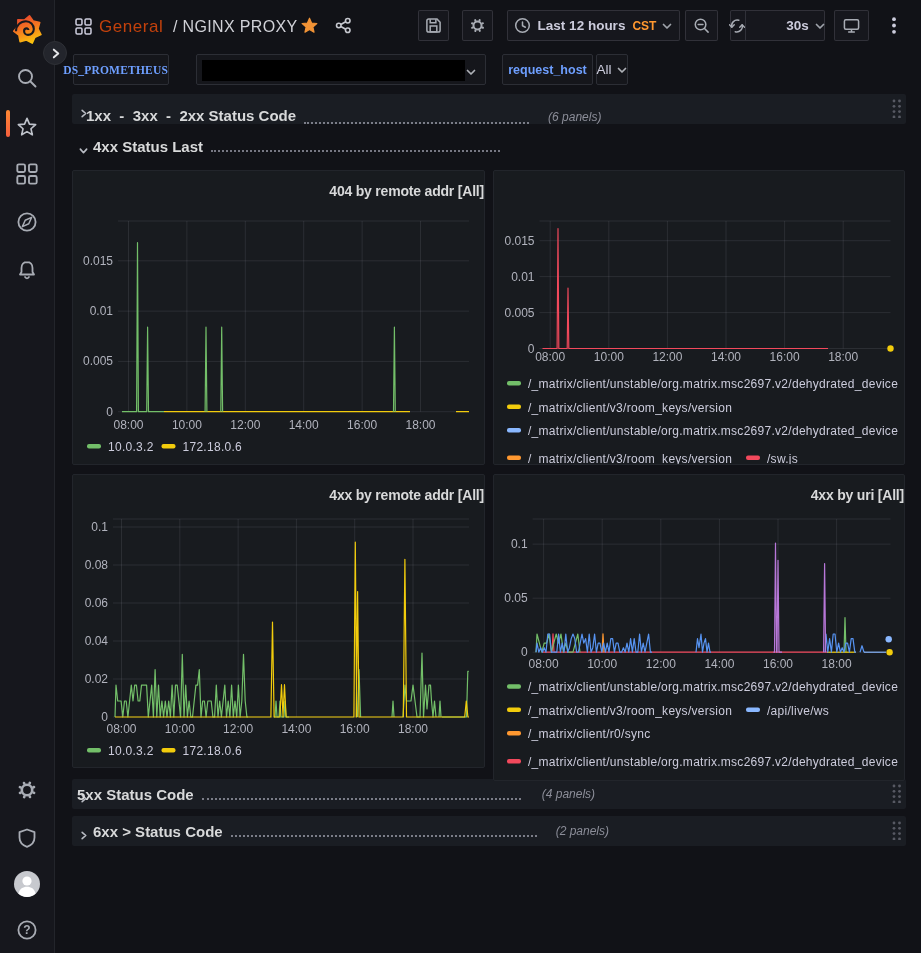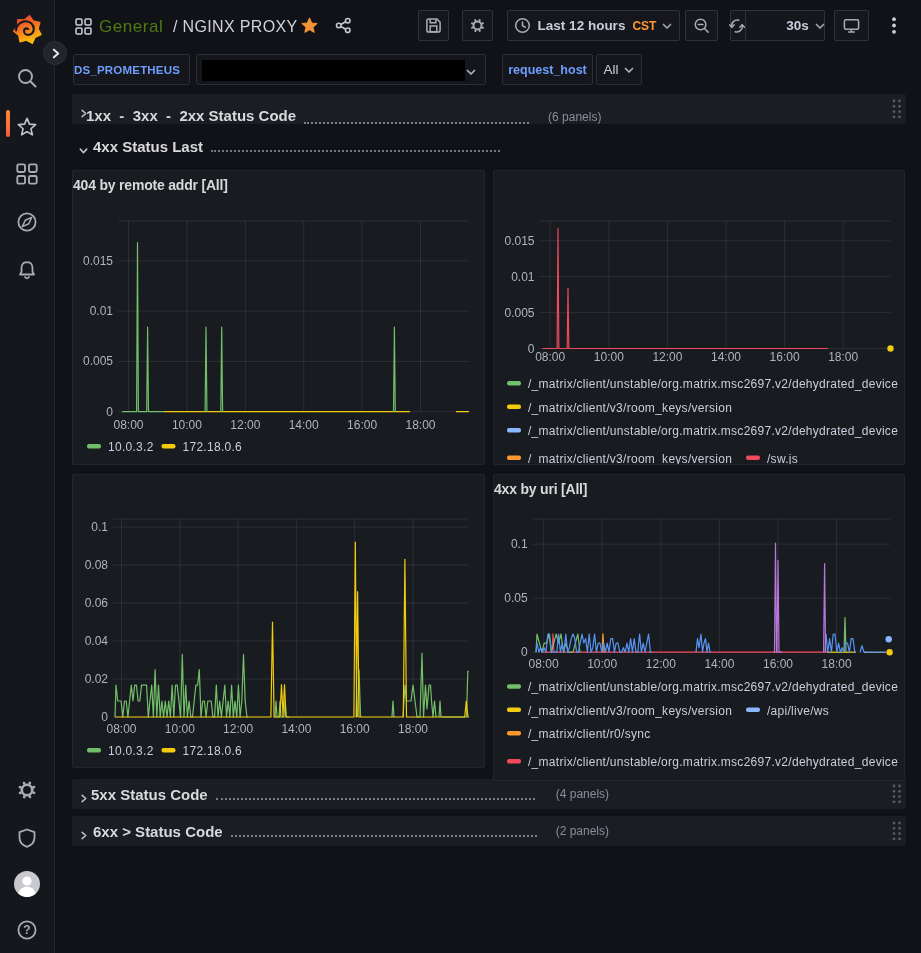--- a/index.html
+++ b/index.html
@@ -1,21 +1,21 @@
 <!DOCTYPE html>
 <html><head><meta charset="utf-8"><style>
 *{margin:0;padding:0;box-sizing:border-box;}
 html,body{width:921px;height:953px;background:#111217;font-family:"Liberation Sans",sans-serif;overflow:hidden;position:relative;}
 .abs{position:absolute;}
 .panel{position:absolute;background:#181b1f;border:1px solid #22252b;border-radius:2px;overflow:hidden;}
-.ptitle{position:absolute;top:6px;left:0;right:0;text-align:left;font-size:14px;font-weight:bold;color:#d8d9da;letter-spacing:-0.2px;}
+.ptitle{position:absolute;top:12px;left:0;right:0;text-align:right;font-size:14px;font-weight:bold;color:#d8d9da;letter-spacing:-0.2px;}
 .strip{position:absolute;left:72px;width:834px;height:30px;background:#1a1d23;border-radius:2px;}
 .rowtitle{font-size:15px;font-weight:bold;color:#d8d9da;white-space:nowrap;}
 .dots{border-bottom:2px dotted rgba(204,204,220,0.55);height:12px;margin-left:8px;}
-.npanels{font-size:12px;color:#8b8d98;white-space:nowrap;}
+.npanels{font-size:12px;font-style:italic;color:#8b8d98;white-space:nowrap;}
 .btn{position:absolute;border:1px solid rgba(204,204,220,0.15);border-radius:2px;display:flex;align-items:center;justify-content:center;background:rgba(204,204,220,0.03);}
 .vbox{position:absolute;top:54px;height:31px;border:1px solid #2c2e35;border-radius:2px;background:#15161b;display:flex;align-items:center;}
 </style></head><body>
 <div class="abs" style="left:0;top:0;width:55px;height:953px;background:#16171d;border-right:1px solid #23252b;"></div>
 <div class="abs" style="left:13px;top:15px;"><svg width="29" height="29" viewBox="0 0 28 28">
       <defs>
         <linearGradient id="gl" x1="0.25" y1="0" x2="0.6" y2="1">
           <stop offset="0" stop-color="#e8432d"></stop>
           <stop offset="0.5" stop-color="#f57a20"></stop>
           <stop offset="1" stop-color="#fbc40c"></stop>
@@ -73,21 +73,21 @@
     <svg width="11" height="11" viewBox="0 0 10 10" fill="none">
       <path d="M3.5 1.5 L7.5 5 L3.5 8.5" stroke="#e6e7ea" stroke-width="1.8" stroke-linecap="round" stroke-linejoin="round"></path>
     </svg>
   </div>
 <div class="abs" style="left:75px;top:18px;"><svg width="17" height="17" viewBox="0 0 20 20" fill="none">
       <rect x="1.2" y="1.2" width="7" height="7" rx="1.4" stroke="#ccccdc" stroke-width="1.8"></rect>
       <rect x="11.8" y="1.2" width="7" height="7" rx="1.4" stroke="#ccccdc" stroke-width="1.8"></rect>
       <rect x="1.2" y="11.8" width="7" height="7" rx="1.4" stroke="#ccccdc" stroke-width="1.8"></rect>
       <rect x="11.8" y="11.8" width="7" height="7" rx="1.4" stroke="#ccccdc" stroke-width="1.8"></rect>
     </svg></div>
-<div class="abs" style="left:99px;top:17px;font-size:17px;letter-spacing:0.55px;color:#4d7c0f;">General</div>
+<div class="abs" style="left:99px;top:17px;font-size:17px;letter-spacing:0.55px;color:#c2410c;">General</div>
 <div class="abs" style="left:173px;top:18px;font-size:16px;letter-spacing:0.35px;color:#d0d1d7;">/ NGINX PROXY</div>
 <div class="abs" style="left:301px;top:17px;"><svg width="17" height="17" viewBox="0 0 22 22">
       <path d="M11.00 1.50 L13.70 7.78 L20.51 8.41 L15.37 12.92 L16.88 19.59 L11.00 16.10 L5.12 19.59 L6.63 12.92 L1.49 8.41 L8.30 7.78 Z" fill="#f19336" stroke="#f19336" stroke-width="1.5" stroke-linejoin="round"></path>
     </svg></div>
 <div class="abs" style="left:335px;top:17px;"><svg width="17" height="17" viewBox="0 0 18 18" fill="none">
       <circle cx="13.5" cy="4" r="2.4" stroke="#c6c8cf" stroke-width="1.7"></circle>
       <circle cx="4" cy="9" r="2.4" stroke="#c6c8cf" stroke-width="1.7"></circle>
       <circle cx="13.5" cy="14" r="2.4" stroke="#c6c8cf" stroke-width="1.7"></circle>
       <line x1="6.2" y1="7.9" x2="11.3" y2="5.1" stroke="#c6c8cf" stroke-width="1.7"></line>
       <line x1="6.2" y1="10.1" x2="11.3" y2="12.9" stroke="#c6c8cf" stroke-width="1.7"></line>
@@ -161,33 +161,33 @@
       <line x1="9" y1="13" x2="9" y2="16" stroke="#a8acb4" stroke-width="1.6"></line>
     </svg>
   </div>
 <div class="abs" style="left:877px;top:10px;width:33px;height:31px;display:flex;align-items:center;justify-content:center;">
     <svg width="4" height="17" viewBox="0 0 4 17">
       <circle cx="2" cy="2.2" r="1.9" fill="#ccccdc"></circle>
       <circle cx="2" cy="8.5" r="1.9" fill="#ccccdc"></circle>
       <circle cx="2" cy="14.8" r="1.9" fill="#ccccdc"></circle>
     </svg>
   </div>
-<div class="vbox" style="left:73px;width:117px;justify-content:flex-start;">
+<div class="vbox" style="left:73px;width:96px;justify-content:flex-end;font-family:Liberation Serif, serif;">
     <span style="font-size:11.5px;font-weight:bold;letter-spacing:0.2px;color:#6e9fff;">DS_PROMETHEUS</span>
   </div>
 <div class="vbox" style="left:196px;width:290px;">
     <div style="position:absolute;left:5px;top:5px;width:263px;height:21px;background:#000;"></div>
     <div style="position:absolute;right:8px;top:9px;"><svg width="12" height="12" viewBox="0 0 12 12" fill="none">
         <path d="M2.5 4.5 L6 8 L9.5 4.5" stroke="#aeb1b7" stroke-width="1.7" stroke-linecap="round" stroke-linejoin="round"></path>
       </svg></div>
   </div>
 <div class="vbox" style="left:502px;width:91px;justify-content:center;">
     <span style="font-size:12.5px;font-weight:bold;color:#6e9fff;">request_host</span>
   </div>
-<div class="vbox" style="left:596px;width:46px;justify-content:center;">
+<div class="vbox" style="left:596px;width:32px;justify-content:center;">
     <span style="font-size:13.5px;color:#ccccdc;">All</span>
     <span style="margin-left:4px;display:flex;">
       <svg width="12" height="12" viewBox="0 0 12 12" fill="none">
         <path d="M2.5 4.5 L6 8 L9.5 4.5" stroke="#aeb1b7" stroke-width="1.7" stroke-linecap="round" stroke-linejoin="round"></path>
       </svg>
     </span>
   </div>
 <div class="strip" style="top:94px;"></div>
 <div class="abs" style="left:892px;top:99px;"><svg width="10" height="19" viewBox="0 0 10 19">
       <circle cx="2.0" cy="2.0" r="1.4" fill="rgba(204,204,220,0.35)"></circle>
@@ -221,21 +221,21 @@
       <circle cx="2.0" cy="7.3" r="1.4" fill="rgba(204,204,220,0.35)"></circle>
       <circle cx="7.5" cy="7.3" r="1.4" fill="rgba(204,204,220,0.35)"></circle>
       <circle cx="2.0" cy="12.6" r="1.4" fill="rgba(204,204,220,0.35)"></circle>
       <circle cx="7.5" cy="12.6" r="1.4" fill="rgba(204,204,220,0.35)"></circle>
       <circle cx="2.0" cy="17.9" r="1.4" fill="rgba(204,204,220,0.35)"></circle>
       <circle cx="7.5" cy="17.9" r="1.4" fill="rgba(204,204,220,0.35)"></circle>
     </svg></div>
 <div class="abs" style="left:79px;top:789px;"><svg width="9" height="9" viewBox="0 0 10 10" fill="none">
       <path d="M3.5 1.5 L7.5 5 L3.5 8.5" stroke="#b9bcc4" stroke-width="1.8" stroke-linecap="round" stroke-linejoin="round"></path>
     </svg></div>
-<div class="abs" style="left:91px;top:779px;height:30px;display:flex;align-items:center;justify-content:flex-end;">
+<div class="abs" style="left:77px;top:779px;height:30px;display:flex;align-items:center;justify-content:flex-end;">
     <span class="rowtitle">5xx Status Code</span>
     <div class="dots" style="width:319px;"></div>
     <span class="npanels" style="margin-left:21px;">(4 panels)</span>
   </div>
 <div class="strip" style="top:816px;"></div>
 <div class="abs" style="left:892px;top:821px;"><svg width="10" height="19" viewBox="0 0 10 19">
       <circle cx="2.0" cy="2.0" r="1.4" fill="rgba(204,204,220,0.35)"></circle>
       <circle cx="7.5" cy="2.0" r="1.4" fill="rgba(204,204,220,0.35)"></circle>
       <circle cx="2.0" cy="7.3" r="1.4" fill="rgba(204,204,220,0.35)"></circle>
       <circle cx="7.5" cy="7.3" r="1.4" fill="rgba(204,204,220,0.35)"></circle>
@@ -319,20 +319,21 @@
         <text x="34" y="240.5" font-size="12" letter-spacing="0.28" fill="#ccccdc">/_matrix/client/v3/room_keys/version</text>
         <rect x="13" y="257" width="14" height="4.5" rx="2" fill="#8AB8FF"></rect>
         <text x="34" y="264" font-size="12" letter-spacing="0.28" fill="#ccccdc">/_matrix/client/unstable/org.matrix.msc2697.v2/dehydrated_device</text>
         <rect x="13" y="284.5" width="14" height="4.5" rx="2" fill="#FF9830"></rect>
         <text x="34" y="291.5" font-size="12" letter-spacing="0.28" fill="#ccccdc">/_matrix/client/v3/room_keys/version</text>
         <rect x="252" y="284.5" width="14" height="4.5" rx="2" fill="#F2495C"></rect>
         <text x="273" y="291.5" font-size="12" letter-spacing="0.28" fill="#ccccdc">/sw.js</text>
       </svg></div>
   </div>
 <div class="panel" style="left:72px;top:474px;width:413px;height:294px;">
+    <div class="ptitle">4xx by remote addr [All]</div>
     <div style="position:absolute;left:0;top:0;"><svg width="413" height="294" font-family="Liberation Sans, sans-serif">
         <line x1="40" y1="242.0" x2="396" y2="242.0" stroke="rgba(204,204,220,0.11)" stroke-width="1"></line>
         <line x1="40" y1="204.0" x2="396" y2="204.0" stroke="rgba(204,204,220,0.11)" stroke-width="1"></line>
         <line x1="40" y1="166.0" x2="396" y2="166.0" stroke="rgba(204,204,220,0.11)" stroke-width="1"></line>
         <line x1="40" y1="128.0" x2="396" y2="128.0" stroke="rgba(204,204,220,0.11)" stroke-width="1"></line>
         <line x1="40" y1="90.0" x2="396" y2="90.0" stroke="rgba(204,204,220,0.11)" stroke-width="1"></line>
         <line x1="40" y1="52.0" x2="396" y2="52.0" stroke="rgba(204,204,220,0.11)" stroke-width="1"></line>
         <line x1="40" y1="44" x2="396" y2="44" stroke="rgba(204,204,220,0.11)" stroke-width="1"></line>
         <line x1="48.5" y1="44" x2="48.5" y2="242.0" stroke="rgba(204,204,220,0.11)" stroke-width="1"></line>
         <line x1="106.8" y1="44" x2="106.8" y2="242.0" stroke="rgba(204,204,220,0.11)" stroke-width="1"></line>

